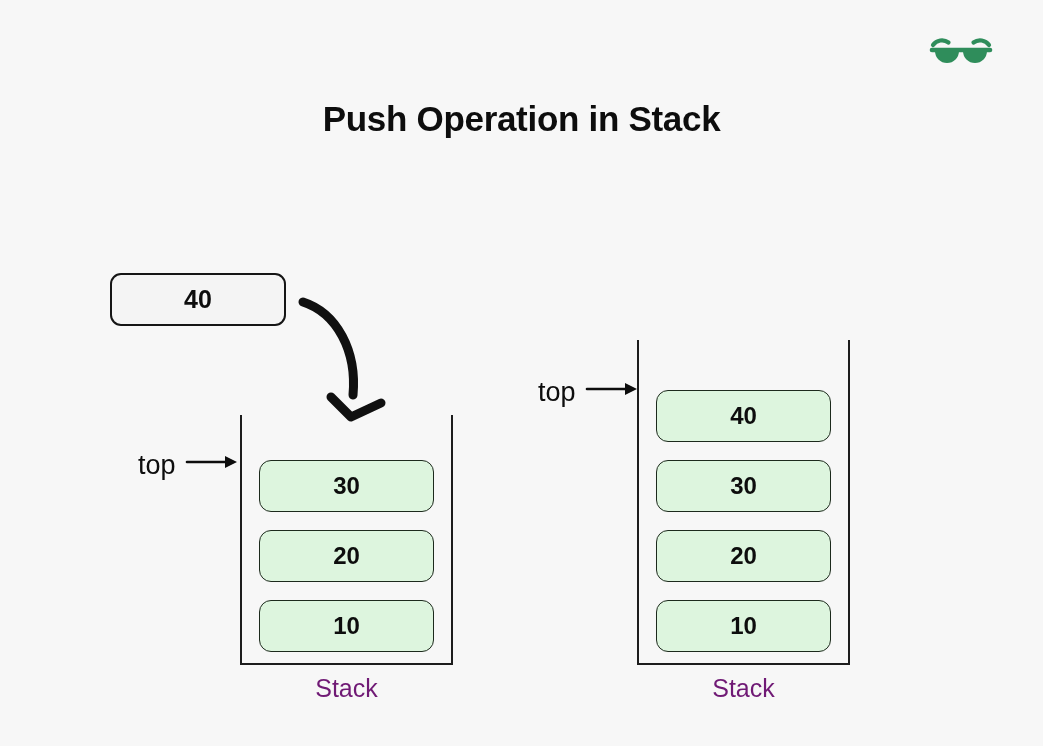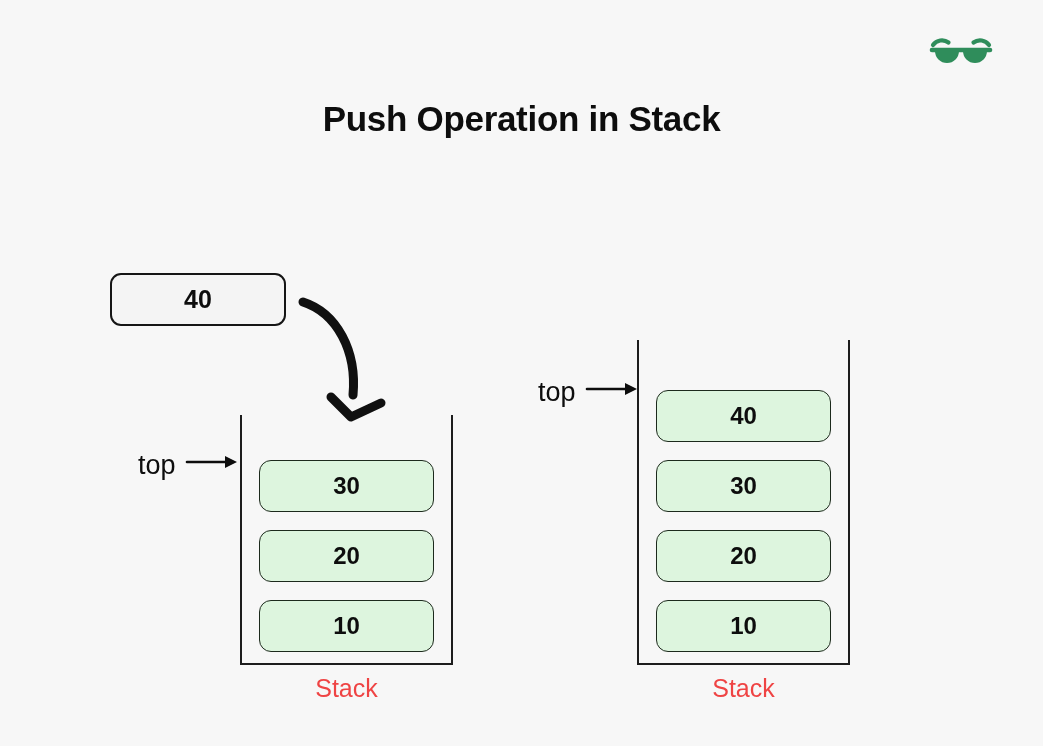--- a/index.html
+++ b/index.html
@@ -142,21 +142,21 @@
     display: block;
   }
 
   
   .stack-caption {
     position: absolute;
     width: 213px;
     text-align: center;
     font-size: 25px;
     font-weight: 500;
-    color: #ef4444;
+    color: #701a75;
   }
   .stack-caption.left-cap  { left: 240px; top: 674px; }
   .stack-caption.right-cap { left: 637px; top: 674px; }
 </style>
 </head>
 <body>
 
 <div id="canvas">
 
   <div class="logo">

